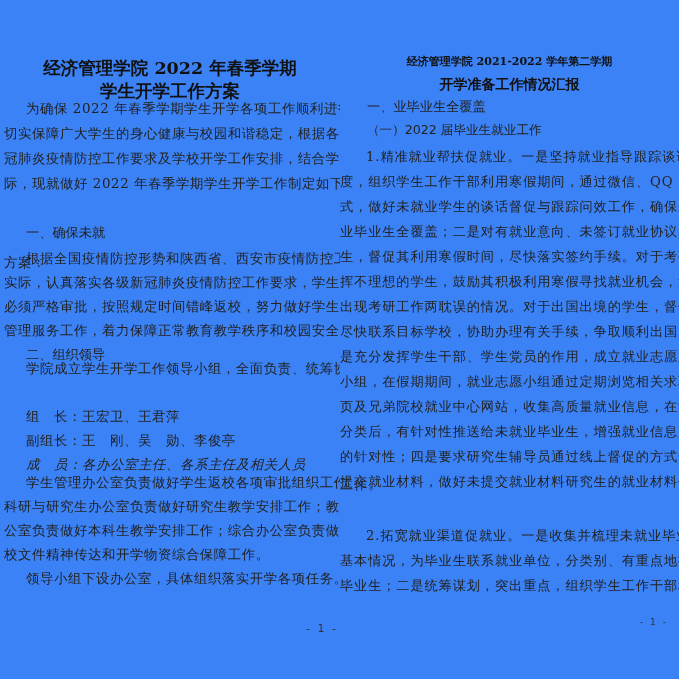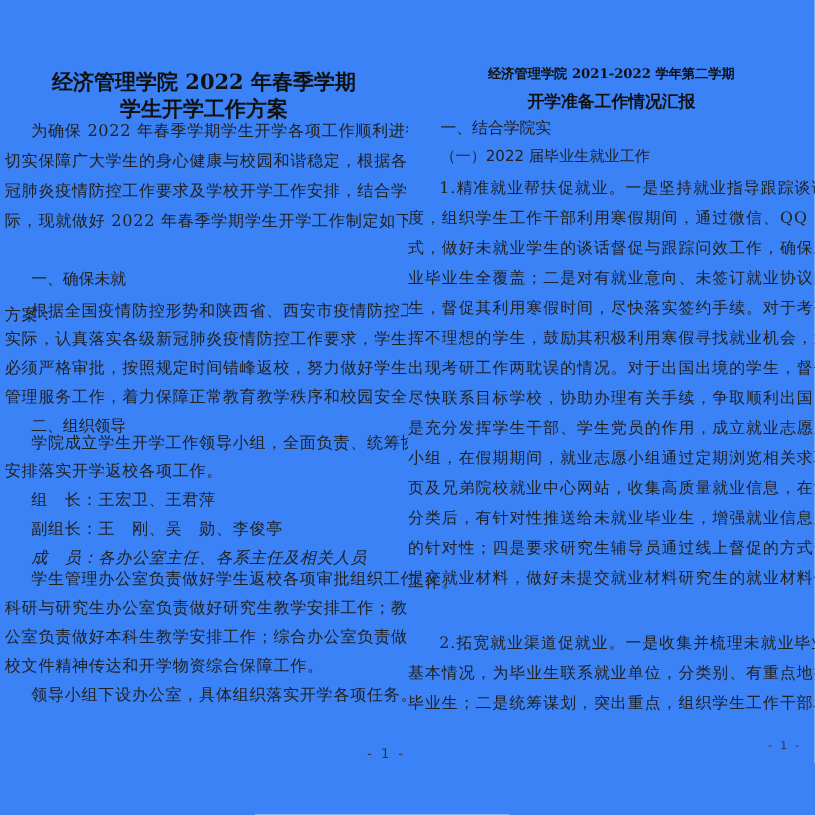--- a/index.html
+++ b/index.html
@@ -29,38 +29,37 @@
   <div class="heading" style="left:26px;top:224px;">一、确保未就</div>
 
   <div class="line" style="left:26px;top:250px;">根据全国疫情防控形势和陕西省、西安市疫情防控工作</div>
   <div class="line" style="left:4px;top:274px;">实际，认真落实各级新冠肺炎疫情防控工作要求，学生返校</div>
   <div class="line" style="left:4px;top:298px;">必须严格审批，按照规定时间错峰返校，努力做好学生教育</div>
   <div class="line" style="left:4px;top:322px;">管理服务工作，着力保障正常教育教学秩序和校园安全稳定。</div>
 
   <div class="heading" style="left:26px;top:346px;">二、组织领导</div>
 
   <div class="line" style="left:26px;top:360px;">学院成立学生开学工作领导小组，全面负责、统筹协调、</div>
-  <div class="line" style="left:4px;top:384px;">安排落实开学返校各项工作。</div>
   <div class="line" style="left:26px;top:408px;">组　长：王宏卫、王君萍</div>
   <div class="line" style="left:26px;top:432px;">副组长：王　刚、吴　勋、李俊亭</div>
   <div class="line" style="left:26px;top:456px;font-style:italic;">成　员：各办公室主任、各系主任及相关人员</div>
   <div class="line" style="left:26px;top:474px;">学生管理办公室负责做好学生返校各项审批组织工作；</div>
   <div class="line" style="left:4px;top:498px;">科研与研究生办公室负责做好研究生教学安排工作；教学办</div>
   <div class="line" style="left:4px;top:522px;">公室负责做好本科生教学安排工作；综合办公室负责做好学</div>
   <div class="line" style="left:4px;top:546px;">校文件精神传达和开学物资综合保障工作。</div>
   <div class="line" style="left:26px;top:570px;">领导小组下设办公室，具体组织落实开学各项任务。</div>
 
   <div class="pagenum" style="left:306px;top:622px;">- 1 -</div>
 </div>
 
 <div id="right" class="page">
   <div class="title" style="top:54px;font-size:11px;">经济管理学院 2021-2022 学年第二学期</div>
   <div class="title" style="top:76px;font-size:14px;">开学准备工作情况汇报</div>
 
-  <div class="heading" style="left:27px;top:98px;">一、结合学院实</div>
+  <div class="heading" style="left:27px;top:98px;">一、业毕业生全覆盖</div>
   <div class="heading" style="left:27px;top:122px;font-size:12.6px;">（一）2022 届毕业生就业工作</div>
 
   <div class="line" style="left:26px;top:148px;">1.精准就业帮扶促就业。一是坚持就业指导跟踪谈话制</div>
   <div class="line" style="left:0px;top:173px;">度，组织学生工作干部利用寒假期间，通过微信、QQ 等方</div>
   <div class="line" style="left:0px;top:198px;">式，做好未就业学生的谈话督促与跟踪问效工作，确保未就</div>
   <div class="line" style="left:0px;top:223px;">业毕业生全覆盖；二是对有就业意向、未签订就业协议的学</div>
   <div class="line" style="left:0px;top:248px;">生，督促其利用寒假时间，尽快落实签约手续。对于考研发</div>
   <div class="line" style="left:0px;top:273px;">挥不理想的学生，鼓励其积极利用寒假寻找就业机会，避免</div>
   <div class="line" style="left:0px;top:298px;">出现考研工作两耽误的情况。对于出国出境的学生，督促其</div>
   <div class="line" style="left:0px;top:323px;">尽快联系目标学校，协助办理有关手续，争取顺利出国；三</div>

